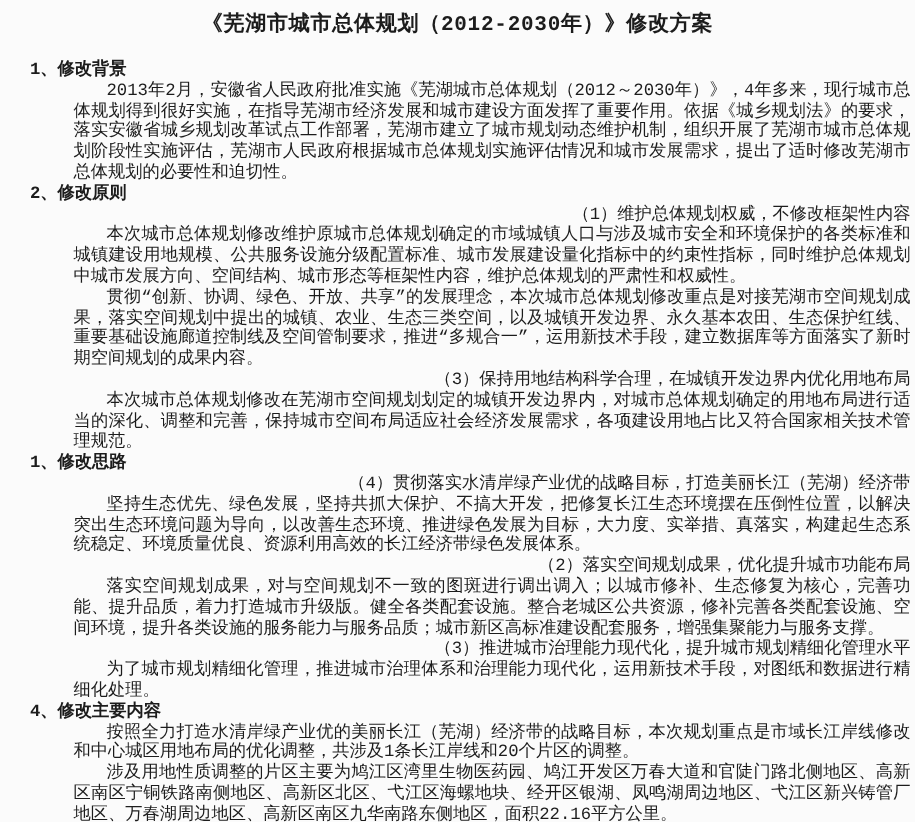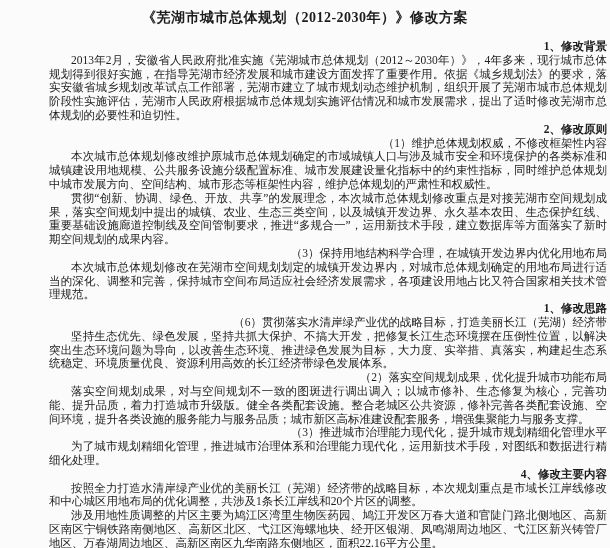--- a/index.html
+++ b/index.html
@@ -8,37 +8,37 @@
     background: #fbfbfb;
     width: 610px;
     height: 548px;
     overflow: hidden;
   }
   .page {
     box-sizing: border-box;
     width: 610px;
     height: 548px;
     padding: 7px 3px 16px 3px;
-    font-family: Liberation Serif, serif;
+    font-family: Liberation Mono, monospace;
     font-size: 11.5px;
     line-height: 13.8px;
     color: #1c1c1c;
   }
   .doc-title {
     text-align: center;
     font-size: 14px;
     font-weight: bold;
     line-height: 17px;
     margin: 2px 0 14px 0;
     letter-spacing: 0.5px;
   }
   .heading-num {
     font-weight: bold;
     text-indent: 17px;
-    text-align: right;
+    text-align: left;
   }
   .sub-heading {
     text-indent: 11px;
     text-align: right;
   }
   .para {
     text-indent: 22px;
     text-align: justify;
     margin-left: 46px;
   }
@@ -54,21 +54,21 @@
   <div class="para">2013年2月，安徽省人民政府批准实施《芜湖城市总体规划（2012～2030年）》，4年多来，现行城市总体规划得到很好实施，在指导芜湖市经济发展和城市建设方面发挥了重要作用。依据《城乡规划法》的要求，落实安徽省城乡规划改革试点工作部署，芜湖市建立了城市规划动态维护机制，组织开展了芜湖市城市总体规划阶段性实施评估，芜湖市人民政府根据城市总体规划实施评估情况和城市发展需求，提出了适时修改芜湖市总体规划的必要性和迫切性。</div>
 
   <div class="heading-num">2、修改原则</div>
   <div class="sub-heading">（1）维护总体规划权威，不修改框架性内容</div>
   <div class="para">本次城市总体规划修改维护原城市总体规划确定的市域城镇人口与涉及城市安全和环境保护的各类标准和城镇建设用地规模、公共服务设施分级配置标准、城市发展建设量化指标中的约束性指标，同时维护总体规划中城市发展方向、空间结构、城市形态等框架性内容，维护总体规划的严肃性和权威性。</div>
   <div class="para">贯彻“创新、协调、绿色、开放、共享”的发展理念，本次城市总体规划修改重点是对接芜湖市空间规划成果，落实空间规划中提出的城镇、农业、生态三类空间，以及城镇开发边界、永久基本农田、生态保护红线、重要基础设施廊道控制线及空间管制要求，推进“多规合一”，运用新技术手段，建立数据库等方面落实了新时期空间规划的成果内容。</div>
   <div class="sub-heading">（3）保持用地结构科学合理，在城镇开发边界内优化用地布局</div>
   <div class="para">本次城市总体规划修改在芜湖市空间规划划定的城镇开发边界内，对城市总体规划确定的用地布局进行适当的深化、调整和完善，保持城市空间布局适应社会经济发展需求，各项建设用地占比又符合国家相关技术管理规范。</div>
 
   <div class="heading-num">1、修改思路</div>
-  <div class="sub-heading">（6）贯彻落实水清岸绿产业优的战略目标，打造美丽长江（芜湖）经济带</div>
+  <div class="sub-heading">（4）贯彻落实水清岸绿产业优的战略目标，打造美丽长江（芜湖）经济带</div>
   <div class="para">坚持生态优先、绿色发展，坚持共抓大保护、不搞大开发，把修复长江生态环境摆在压倒性位置，以解决突出生态环境问题为导向，以改善生态环境、推进绿色发展为目标，大力度、实举措、真落实，构建起生态系统稳定、环境质量优良、资源利用高效的长江经济带绿色发展体系。</div>
   <div class="sub-heading">（2）落实空间规划成果，优化提升城市功能布局</div>
   <div class="para">落实空间规划成果，对与空间规划不一致的图斑进行调出调入；以城市修补、生态修复为核心，完善功能、提升品质，着力打造城市升级版。健全各类配套设施。整合老城区公共资源，修补完善各类配套设施、空间环境，提升各类设施的服务能力与服务品质；城市新区高标准建设配套服务，增强集聚能力与服务支撑。</div>
   <div class="sub-heading">（3）推进城市治理能力现代化，提升城市规划精细化管理水平</div>
   <div class="para">为了城市规划精细化管理，推进城市治理体系和治理能力现代化，运用新技术手段，对图纸和数据进行精细化处理。</div>
 
   <div class="heading-num">4、修改主要内容</div>
   <div class="para">按照全力打造水清岸绿产业优的美丽长江（芜湖）经济带的战略目标，本次规划重点是市域长江岸线修改和中心城区用地布局的优化调整，共涉及1条长江岸线和20个片区的调整。</div>
   <div class="para">涉及用地性质调整的片区主要为鸠江区湾里生物医药园、鸠江开发区万春大道和官陡门路北侧地区、高新区南区宁铜铁路南侧地区、高新区北区、弋江区海螺地块、经开区银湖、凤鸣湖周边地区、弋江区新兴铸管厂地区、万春湖周边地区、高新区南区九华南路东侧地区，面积22.16平方公里。</div>
 

